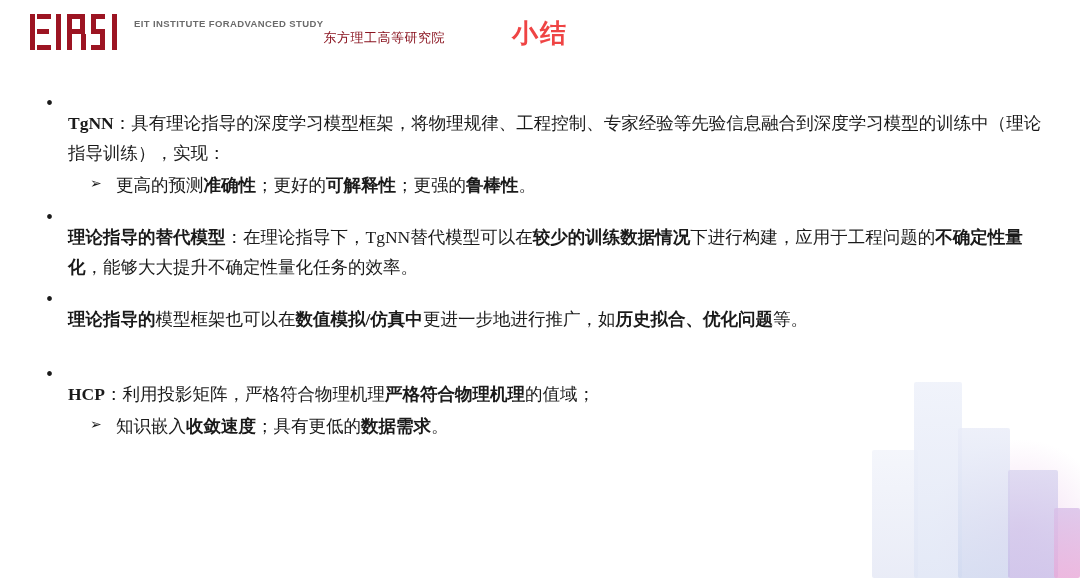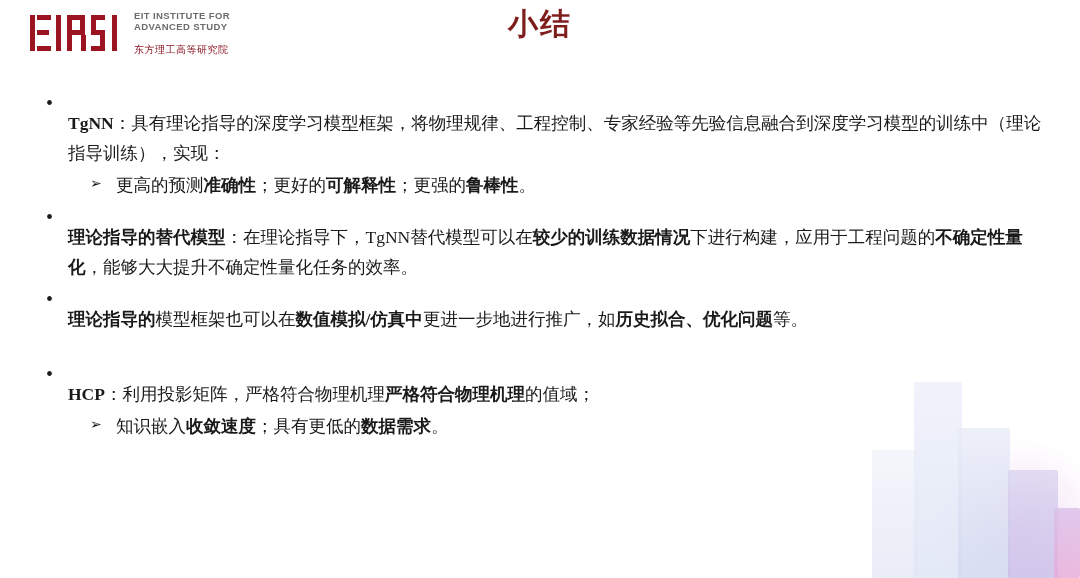--- a/index.html
+++ b/index.html
@@ -89,49 +89,49 @@
     align-items: center;
     gap: 10px;
   }
   .logo-mark {
     width: 96px;
     height: 44px;
     display: block;
   }
   .logo-text {
     display: flex;
-    flex-direction: column;
+    flex-direction: row;
     justify-content: flex-end;
     line-height: 1.18;
   }
   .logo-en {
     font-family: "Liberation Sans", sans-serif;
     font-size: 9.5px;
     letter-spacing: .4px;
     color: #6b6b6b;
     font-weight: 600;
   }
   .logo-cn {
     font-family: Liberation Sans, sans-serif;
-    font-size: 10px;
+    font-size: 13px;
     color: #8a1420;
     margin-top: 12px;
     letter-spacing: .5px;
   }
 
   
   .slide-title {
     position: absolute;
-    top: 4px;
+    top: 16px;
     left: 0;
     width: 100%;
     text-align: center;
-    font-size: 30px;
+    font-size: 26px;
     font-weight: bold;
-    color: #7f1d1d;
+    color: #ef4444;
     letter-spacing: 2px;
   }
 
   
   .content {
     position: absolute;
     left: 46px;
     top: 88px;
     width: 1000px;
     font-size: 17.5px;

